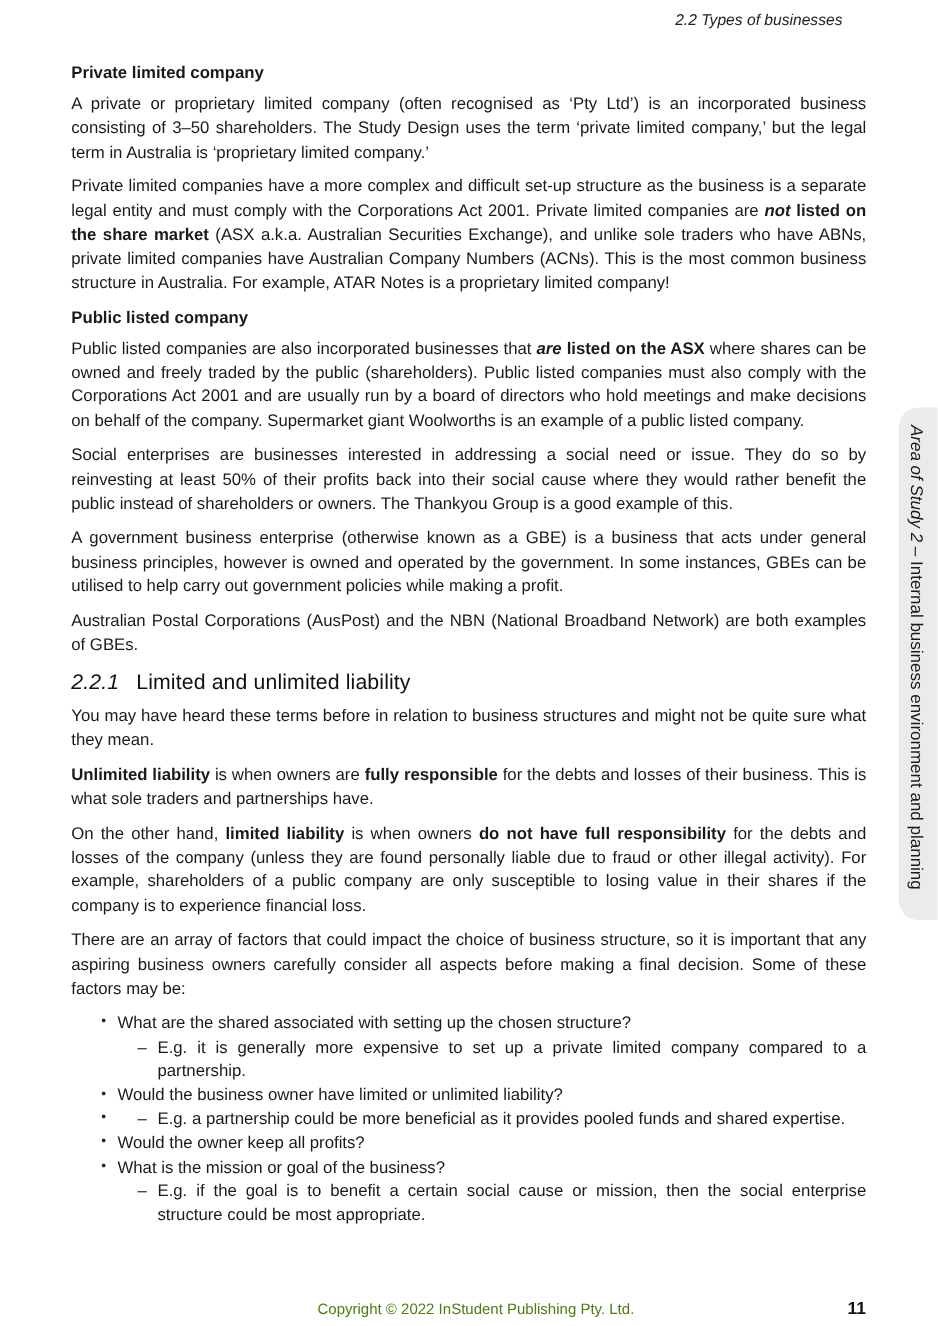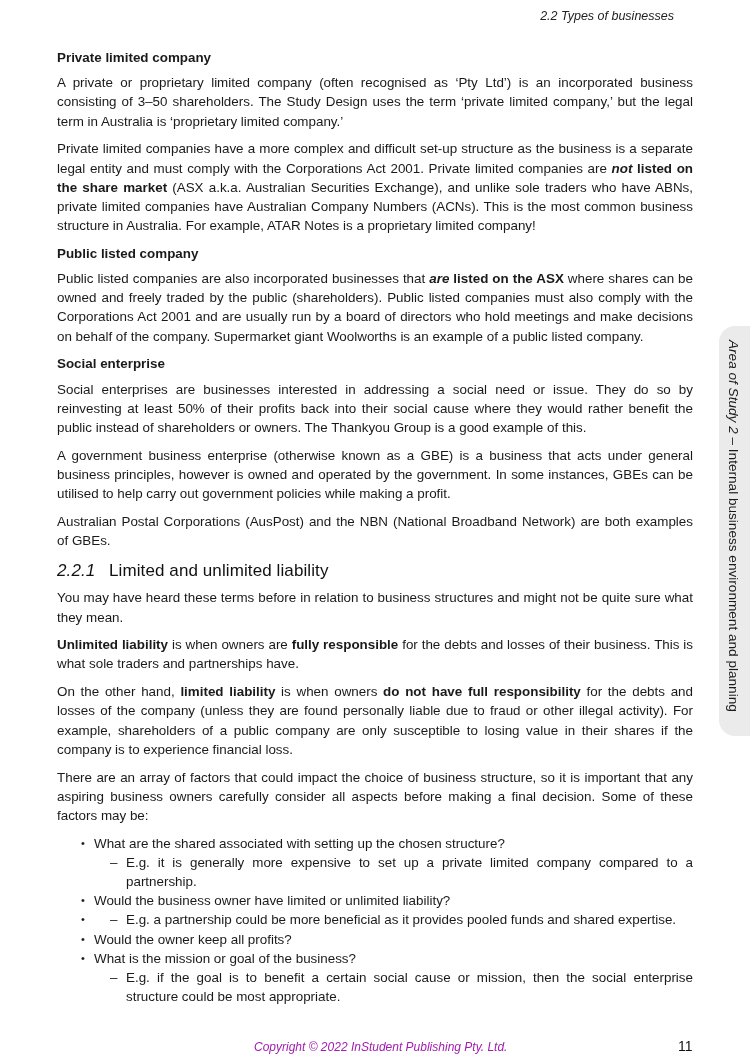--- a/index.html
+++ b/index.html
@@ -35,40 +35,39 @@
     position: absolute; left: 719px; top: 326px; width: 40px; height: 410px;
     background: #ebebeb; border-radius: 16px 0 0 16px;
   }
   .side-tab-text {
     position: absolute; left: 726px; top: 340px;
     writing-mode: vertical-rl; font-size: 13.6px; color: #1a1a1a;
     white-space: nowrap;
   }
   .side-tab-text .italic { font-style: italic; }
   .footer-copy {
-    position: absolute; top: 1040px; left: 254px; font-size: 12px; color: #a21caf; font-style: italic;
+    position: absolute; top: 1040px; left: 254px; font-size: 12px; color: #4d7c0f;
   }
   .footer-page {
-    position: absolute; top: 1038px; left: 678px; font-size: 14px; font-weight: normal; color: #111;
+    position: absolute; top: 1038px; left: 678px; font-size: 14px; font-weight: bold; color: #111;
   }
 </style>
 </head>
 <body>
 
 <div class="running-head">2.2 Types of businesses</div>
 
 <div class="content">
   <div class="subhead">Private limited company</div>
   <p>A private or proprietary limited company (often recognised as ‘Pty Ltd’) is an incorporated business consisting of 3–50 shareholders. The Study Design uses the term ‘private limited company,’ but the legal term in Australia is ‘proprietary limited company.’</p>
   <p><span>Private limited companies have a more complex and difficult set-up structure as the business is a separate legal entity and must comply with the Corporations Act 2001. Private limited companies are </span><b><i>not</i><span> listed on the share market</span></b><span> (ASX a.k.a. Australian Securities Exchange), and unlike sole traders who have ABNs, private limited companies have Australian Company Numbers (ACNs). This is the most common business structure in Australia. For example, ATAR Notes is a proprietary limited company!</span></p>
 
   <div class="subhead">Public listed company</div>
   <p><span>Public listed companies are also incorporated businesses that </span><b><i>are</i><span> listed on the ASX</span></b><span> where shares can be owned and freely traded by the public (shareholders). Public listed companies must also comply with the Corporations Act 2001 and are usually run by a board of directors who hold meetings and make decisions on behalf of the company. Supermarket giant Woolworths is an example of a public listed company.</span></p>
 
-  <div class="subhead">Social enterprise</div>
   <p>Social enterprises are businesses interested in addressing a social need or issue. They do so by reinvesting at least 50% of their profits back into their social cause where they would rather benefit the public instead of shareholders or owners. The Thankyou Group is a good example of this.</p>
 
   <p>A government business enterprise (otherwise known as a GBE) is a business that acts under general business principles, however is owned and operated by the government. In some instances, GBEs can be utilised to help carry out government policies while making a profit.</p>
   <p>Australian Postal Corporations (AusPost) and the NBN (National Broadband Network) are both examples of GBEs.</p>
 
   <div class="section-title"><span class="num">2.2.1</span><span>Limited and unlimited liability</span></div>
   <p>You may have heard these terms before in relation to business structures and might not be quite sure what they mean.</p>
   <p><b>Unlimited liability</b><span> is when owners are </span><b>fully responsible</b><span> for the debts and losses of their business. This is what sole traders and partnerships have.</span></p>
   <p><span>On the other hand, </span><b>limited liability</b><span> is when owners </span><b>do not have full responsibility</b><span> for the debts and losses of the company (unless they are found personally liable due to fraud or other illegal activity). For example, shareholders of a public company are only susceptible to losing value in their shares if the company is to experience financial loss.</span></p>
   <p>There are an array of factors that could impact the choice of business structure, so it is important that any aspiring business owners carefully consider all aspects before making a final decision. Some of these factors may be:</p>

